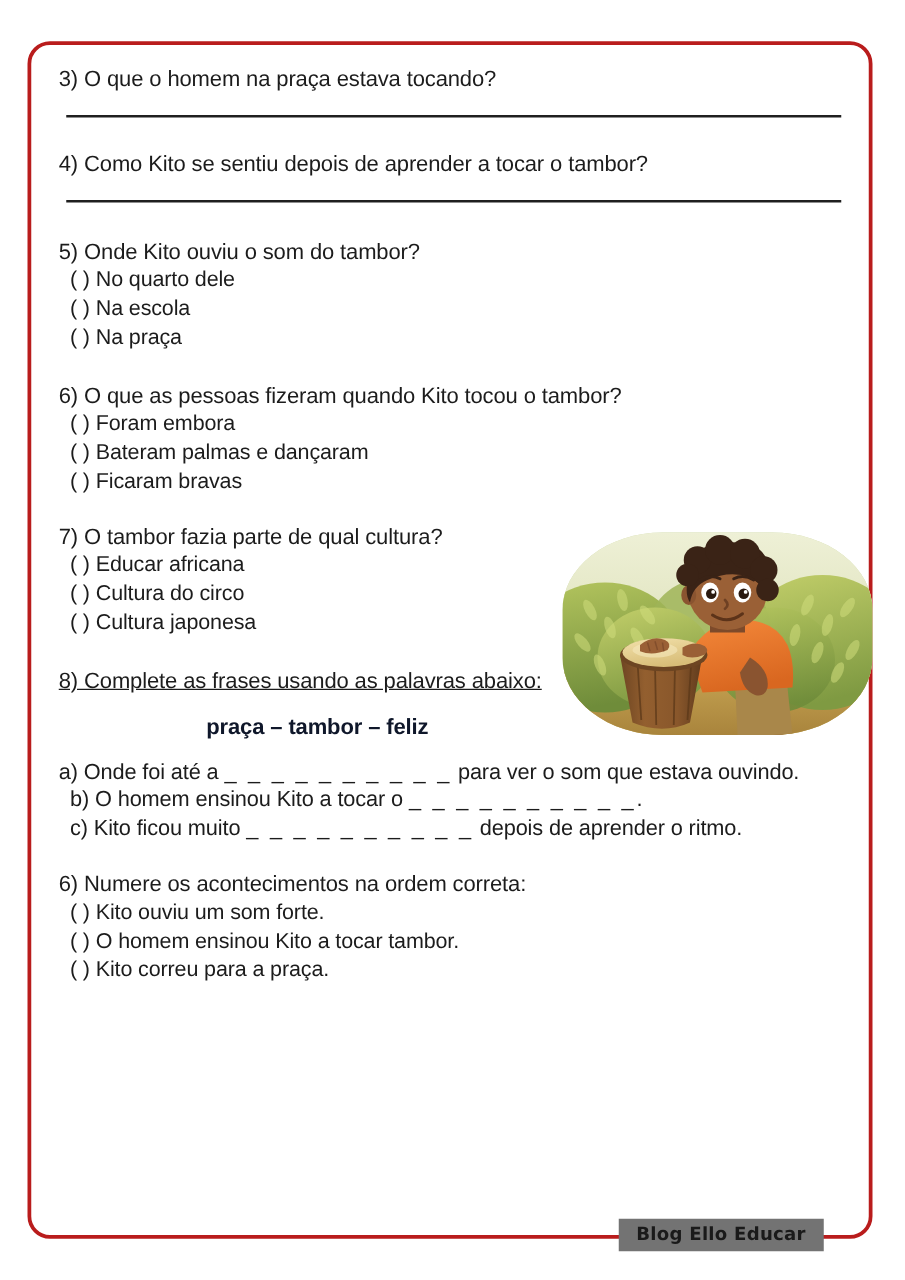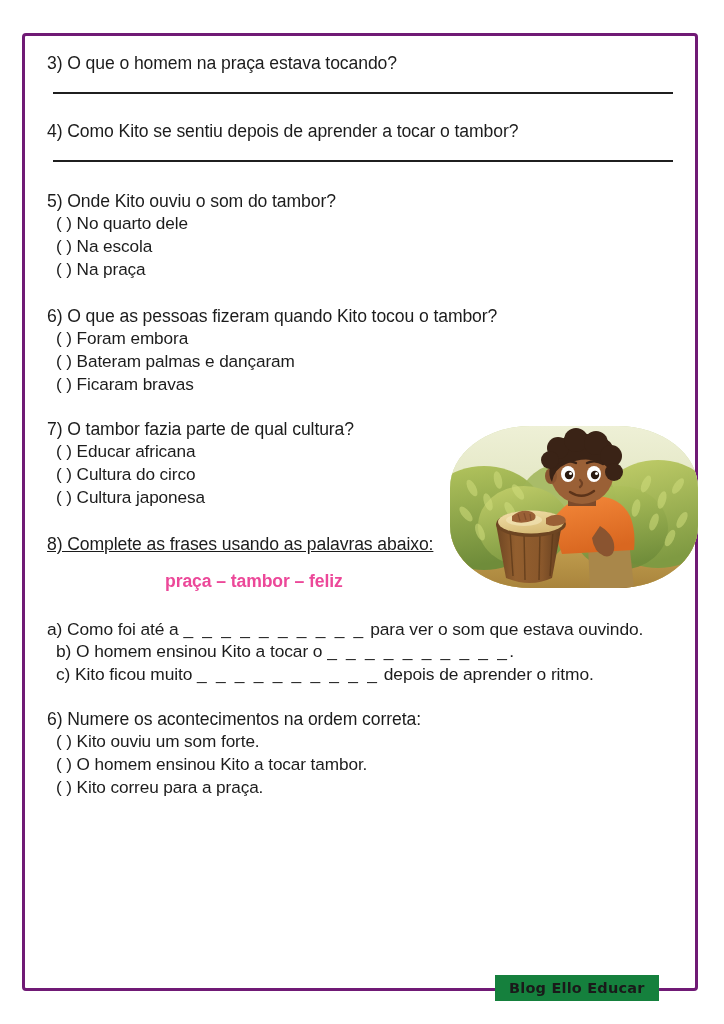--- a/index.html
+++ b/index.html
@@ -16,33 +16,33 @@
     position: relative;
   }
 
   
   .sheet {
     position: absolute;
     left: 22px;
     top: 33px;
     width: 676px;
     height: 958px;
-    border: 3px solid #701a75;
-    border-radius: 4px;
+    border: 3px solid #b91c1c;
+    border-radius: 18px;
     box-sizing: border-box;
     background: #ffffff;
   }
 
   
   .footer-band {
     position: absolute;
     left: 470px;
     bottom: -13px;
     height: 26px;
-    background: #15803d;
+    background: #737373;
     padding: 0 14px;
     display: flex;
     align-items: center;
     justify-content: center;
   }
   .footer-label {
     font-family: "DejaVu Sans", sans-serif;
     font-weight: bold;
     font-size: 14.5px;
     letter-spacing: 0.2px;
@@ -85,23 +85,23 @@
   .gap-q4   { height: 26px; }
   .gap-q5   { height: 28px; }
   .gap-q6   { height: 24px; }
   .gap-q7   { height: 22px; }
   .gap-q8   { height: 24px; }
   .gap-q9   { height: 22px; }
 
   .wordbank {
     font-size: 17.6px;
     font-weight: bold;
-    color: #ec4899;
+    color: #0f172a;
     margin-top: 16px;
-    margin-bottom: 26px;
+    margin-bottom: 14px;
     padding-left: 118px;
     letter-spacing: -0.1px;
   }
 
   .fill-line {
     font-size: 17.4px;
     line-height: 1.30;
     color: #1c1c1c;
     letter-spacing: -0.1px;
   }
@@ -171,21 +171,21 @@
       <div class="opt">(  ) Cultura japonesa</div>
     </div>
 
     <div class="gap-q8"></div>
 
     <div class="block">
       <div class="q-text" style="max-width:430px;text-decoration:underline;">8) Complete as frases usando as palavras abaixo:</div>
 
       <div class="wordbank">praça – tambor – feliz</div>
 
-      <div class="fill-line"><span>a) Como foi até a </span><span class="blank">_ _ _ _ _ _ _ _ _ _</span><span> para ver o som que estava ouvindo.</span></div>
+      <div class="fill-line"><span>a) Onde foi até a </span><span class="blank">_ _ _ _ _ _ _ _ _ _</span><span> para ver o som que estava ouvindo.</span></div>
 
       <div class="fill-line indent"><span>b) O homem ensinou Kito a tocar o </span><span class="blank">_ _ _ _ _ _ _ _ _ _</span><span>.</span></div>
 
       <div class="fill-line indent"><span>c) Kito ficou muito </span><span class="blank">_ _ _ _ _ _ _ _ _ _</span><span> depois de aprender o ritmo.</span></div>
     </div>
 
     <div class="gap-q9"></div>
 
     <div class="block">
       <div class="q-text">6) Numere os acontecimentos na ordem correta:</div>

